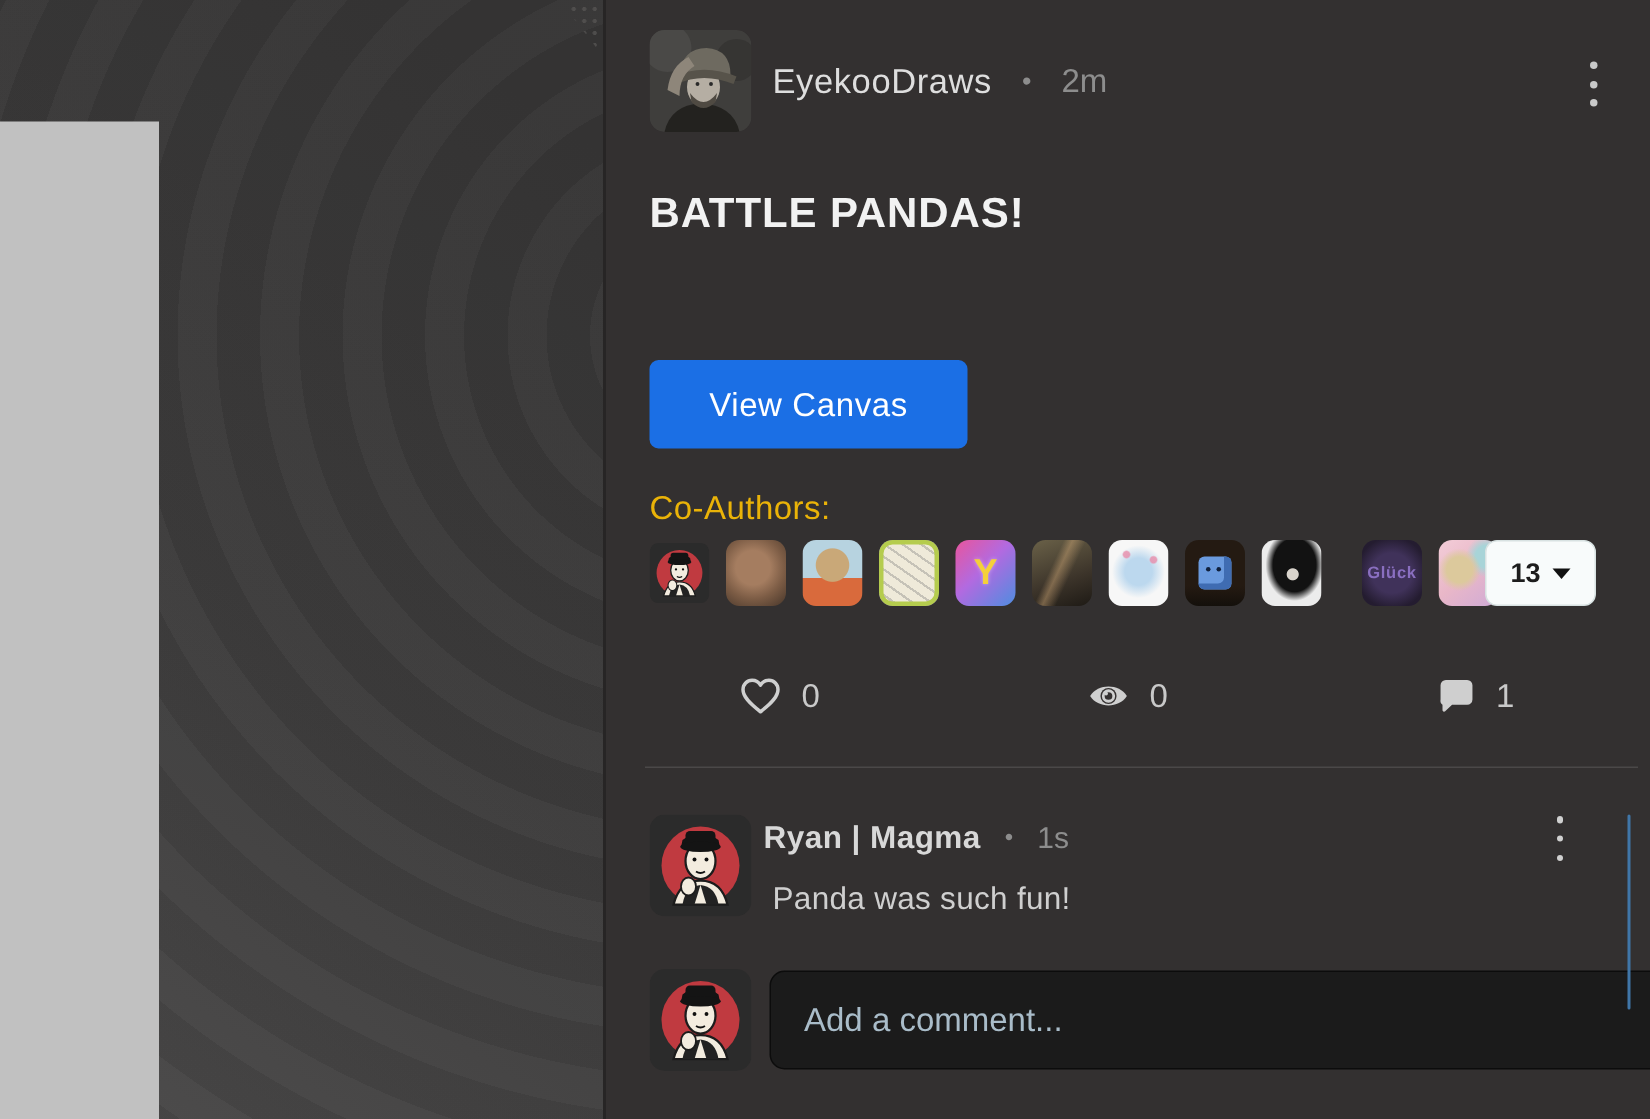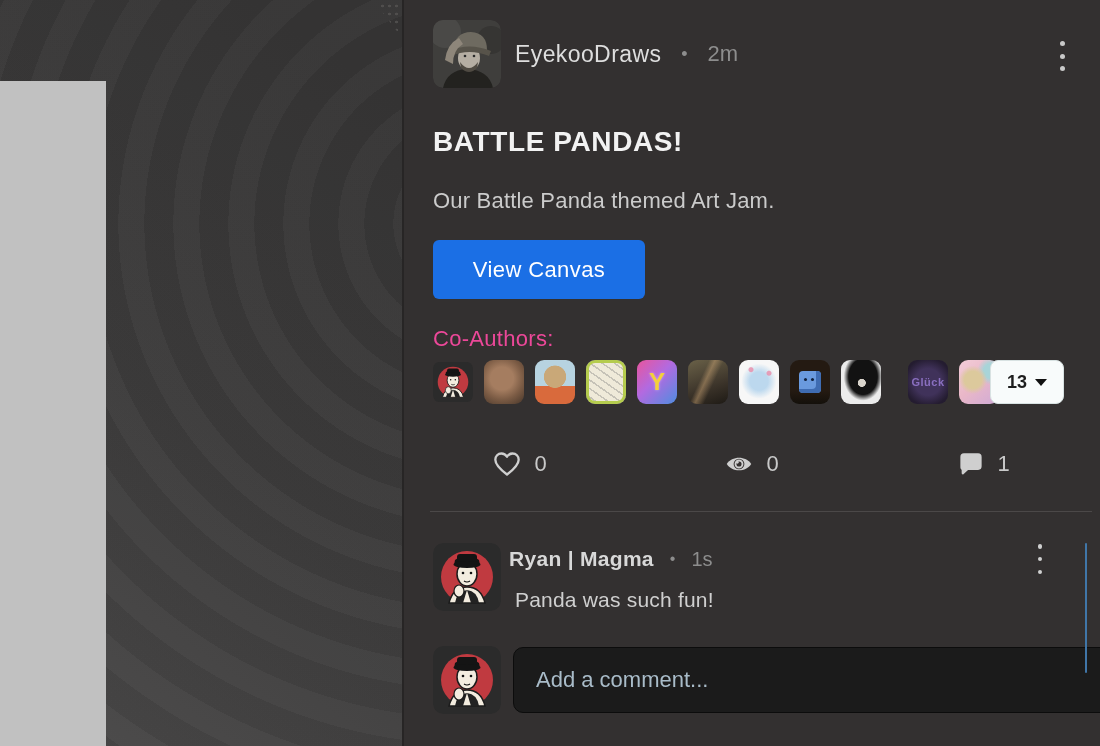--- a/index.html
+++ b/index.html
@@ -72,21 +72,21 @@
   
   .view-canvas-btn {
     position: absolute; left: 29px; top: 240px; width: 212px; height: 59px;
     background: #1b6fe5; border: none; border-radius: 6px; cursor: pointer;
     color: #ffffff; font-size: 22px; font-family: inherit; letter-spacing: .4px;
   }
 
   
   .coauthors-label {
     position: absolute; left: 29px; top: 326px;
-    font-size: 22px; color: #ec4899; letter-spacing: .3px;
+    font-size: 22px; color: #eab308; letter-spacing: .3px;
   }
   .coauthors-row {
     position: absolute; left: 29px; top: 360px; height: 44px;
     display: flex; gap: 11px; align-items: center;
   }
   .co-av {
     width: 40px; height: 44px; border-radius: 9px; overflow: hidden;
     flex: 0 0 auto; position: relative; cursor: pointer;
     display: flex; align-items: center; justify-content: center;
   }
@@ -253,21 +253,20 @@
     <span class="meta-dot">•</span>
     <span class="meta-time">2m</span>
   </div>
   <div class="kebab post-kebab">
       <i></i>
       <i></i>
       <i></i>
     </div>
 
   <h1 class="post-title">BATTLE PANDAS!</h1>
-  <p class="post-body">Our Battle Panda themed Art Jam.</p>
 
   <button class="view-canvas-btn">View Canvas</button>
 
   <div class="coauthors-label">Co-Authors:</div>
   <div class="coauthors-row">
     <span class="co-av">
         <svg viewBox="0 0 68 68">
           <use href="#ryan"></use>
         </svg>
       </span>

